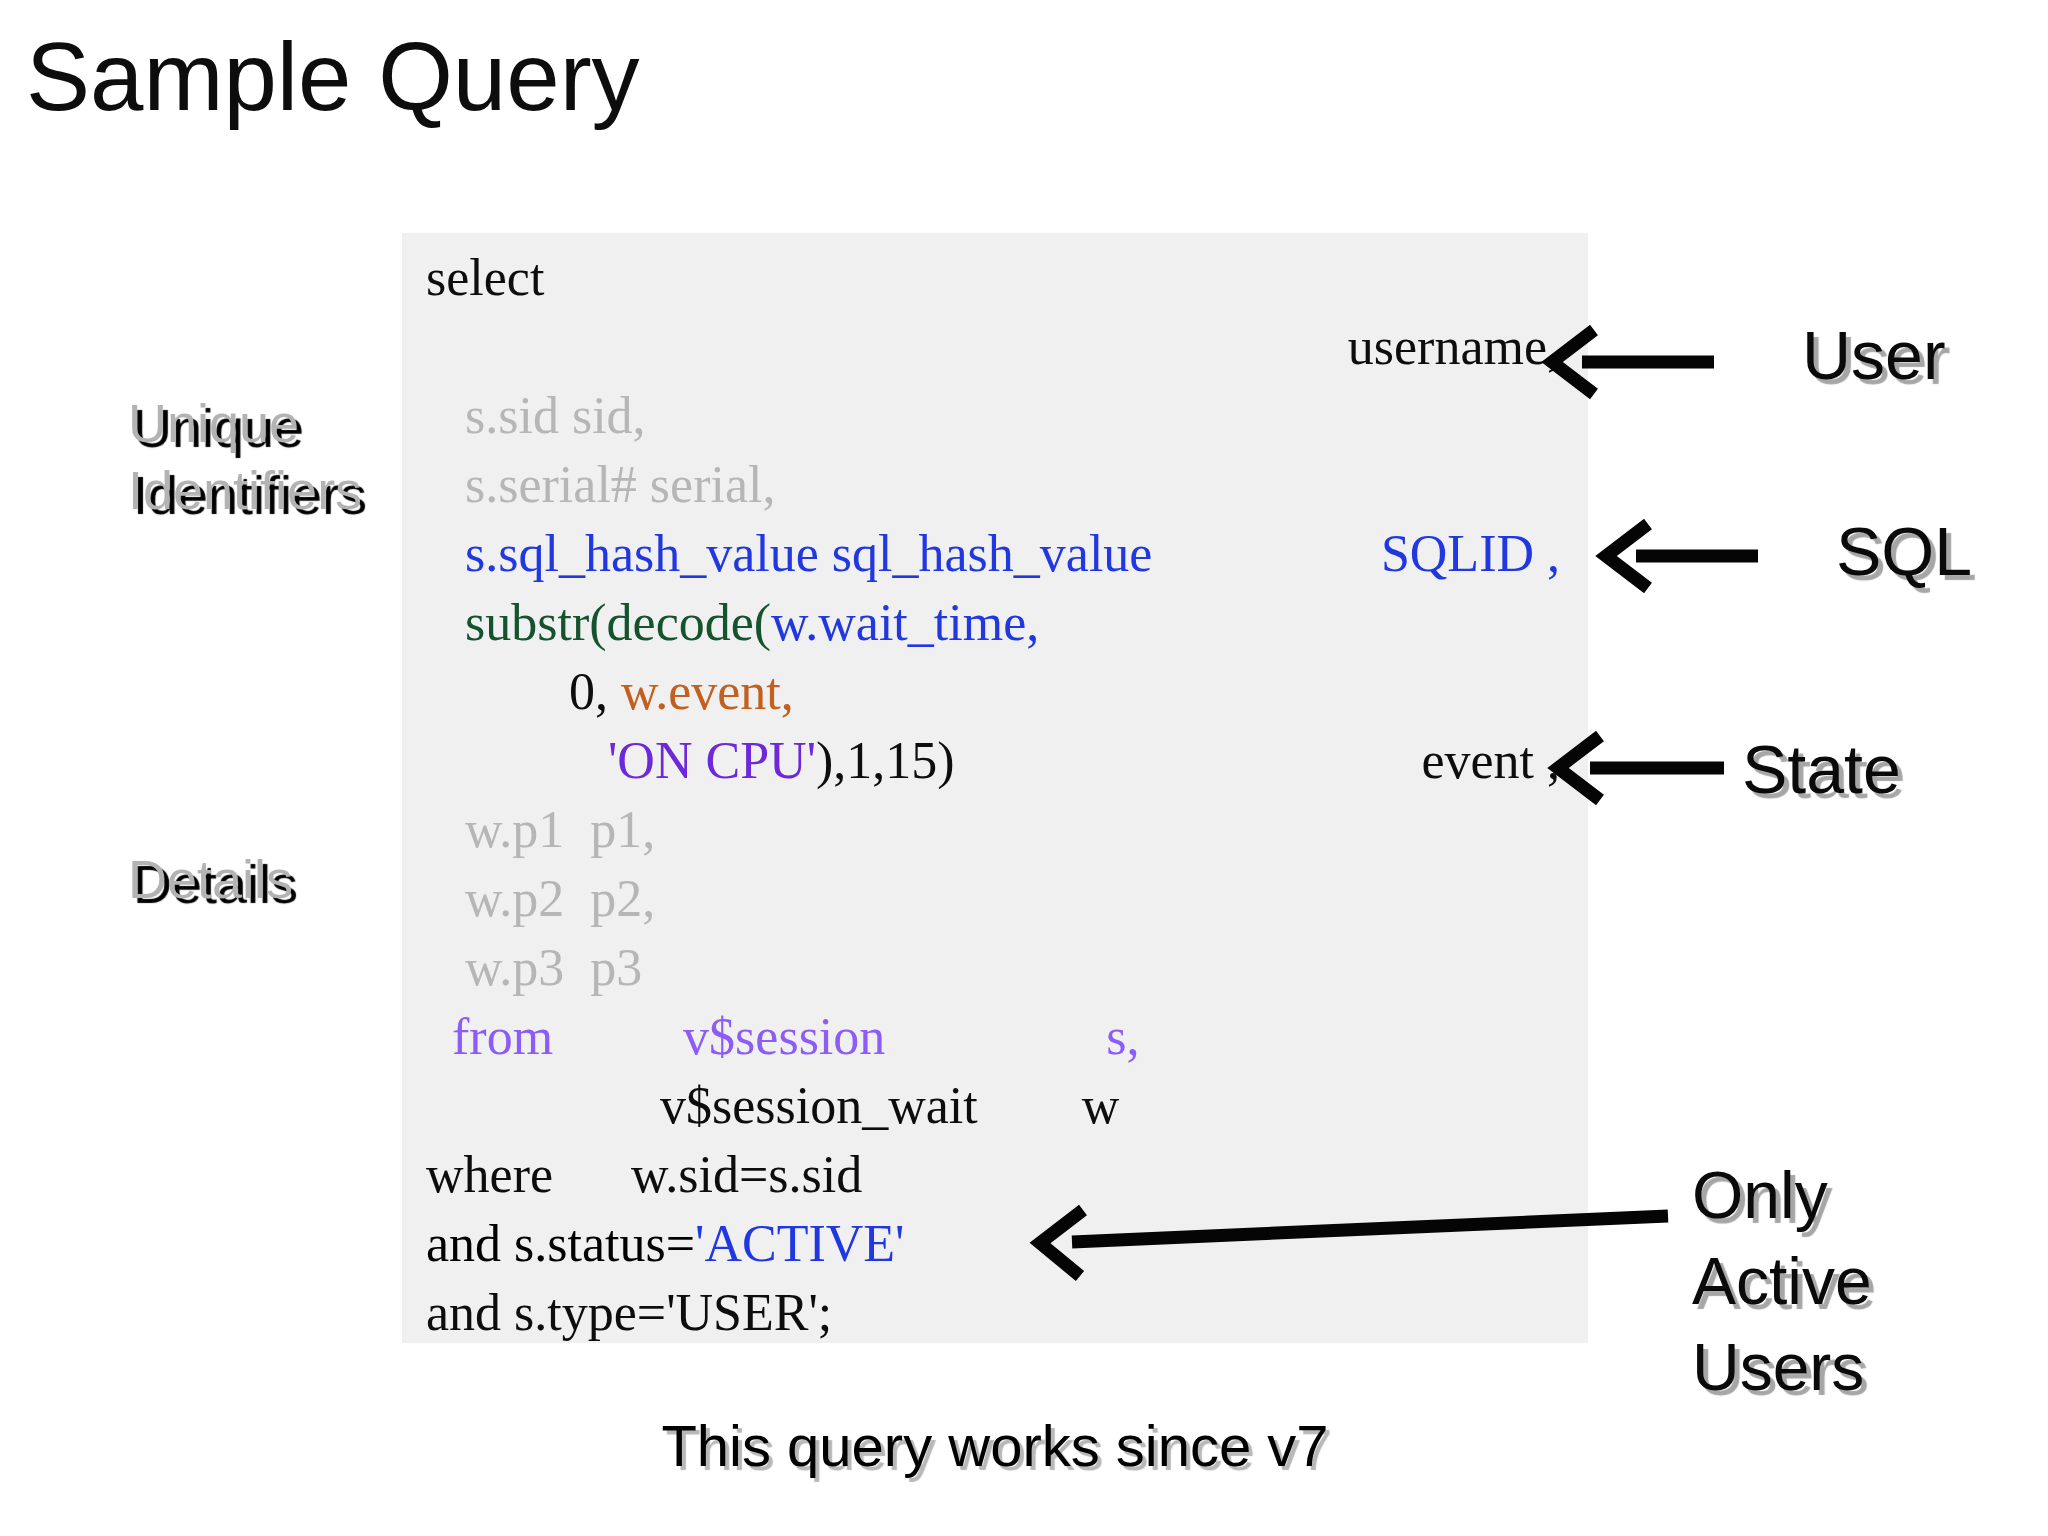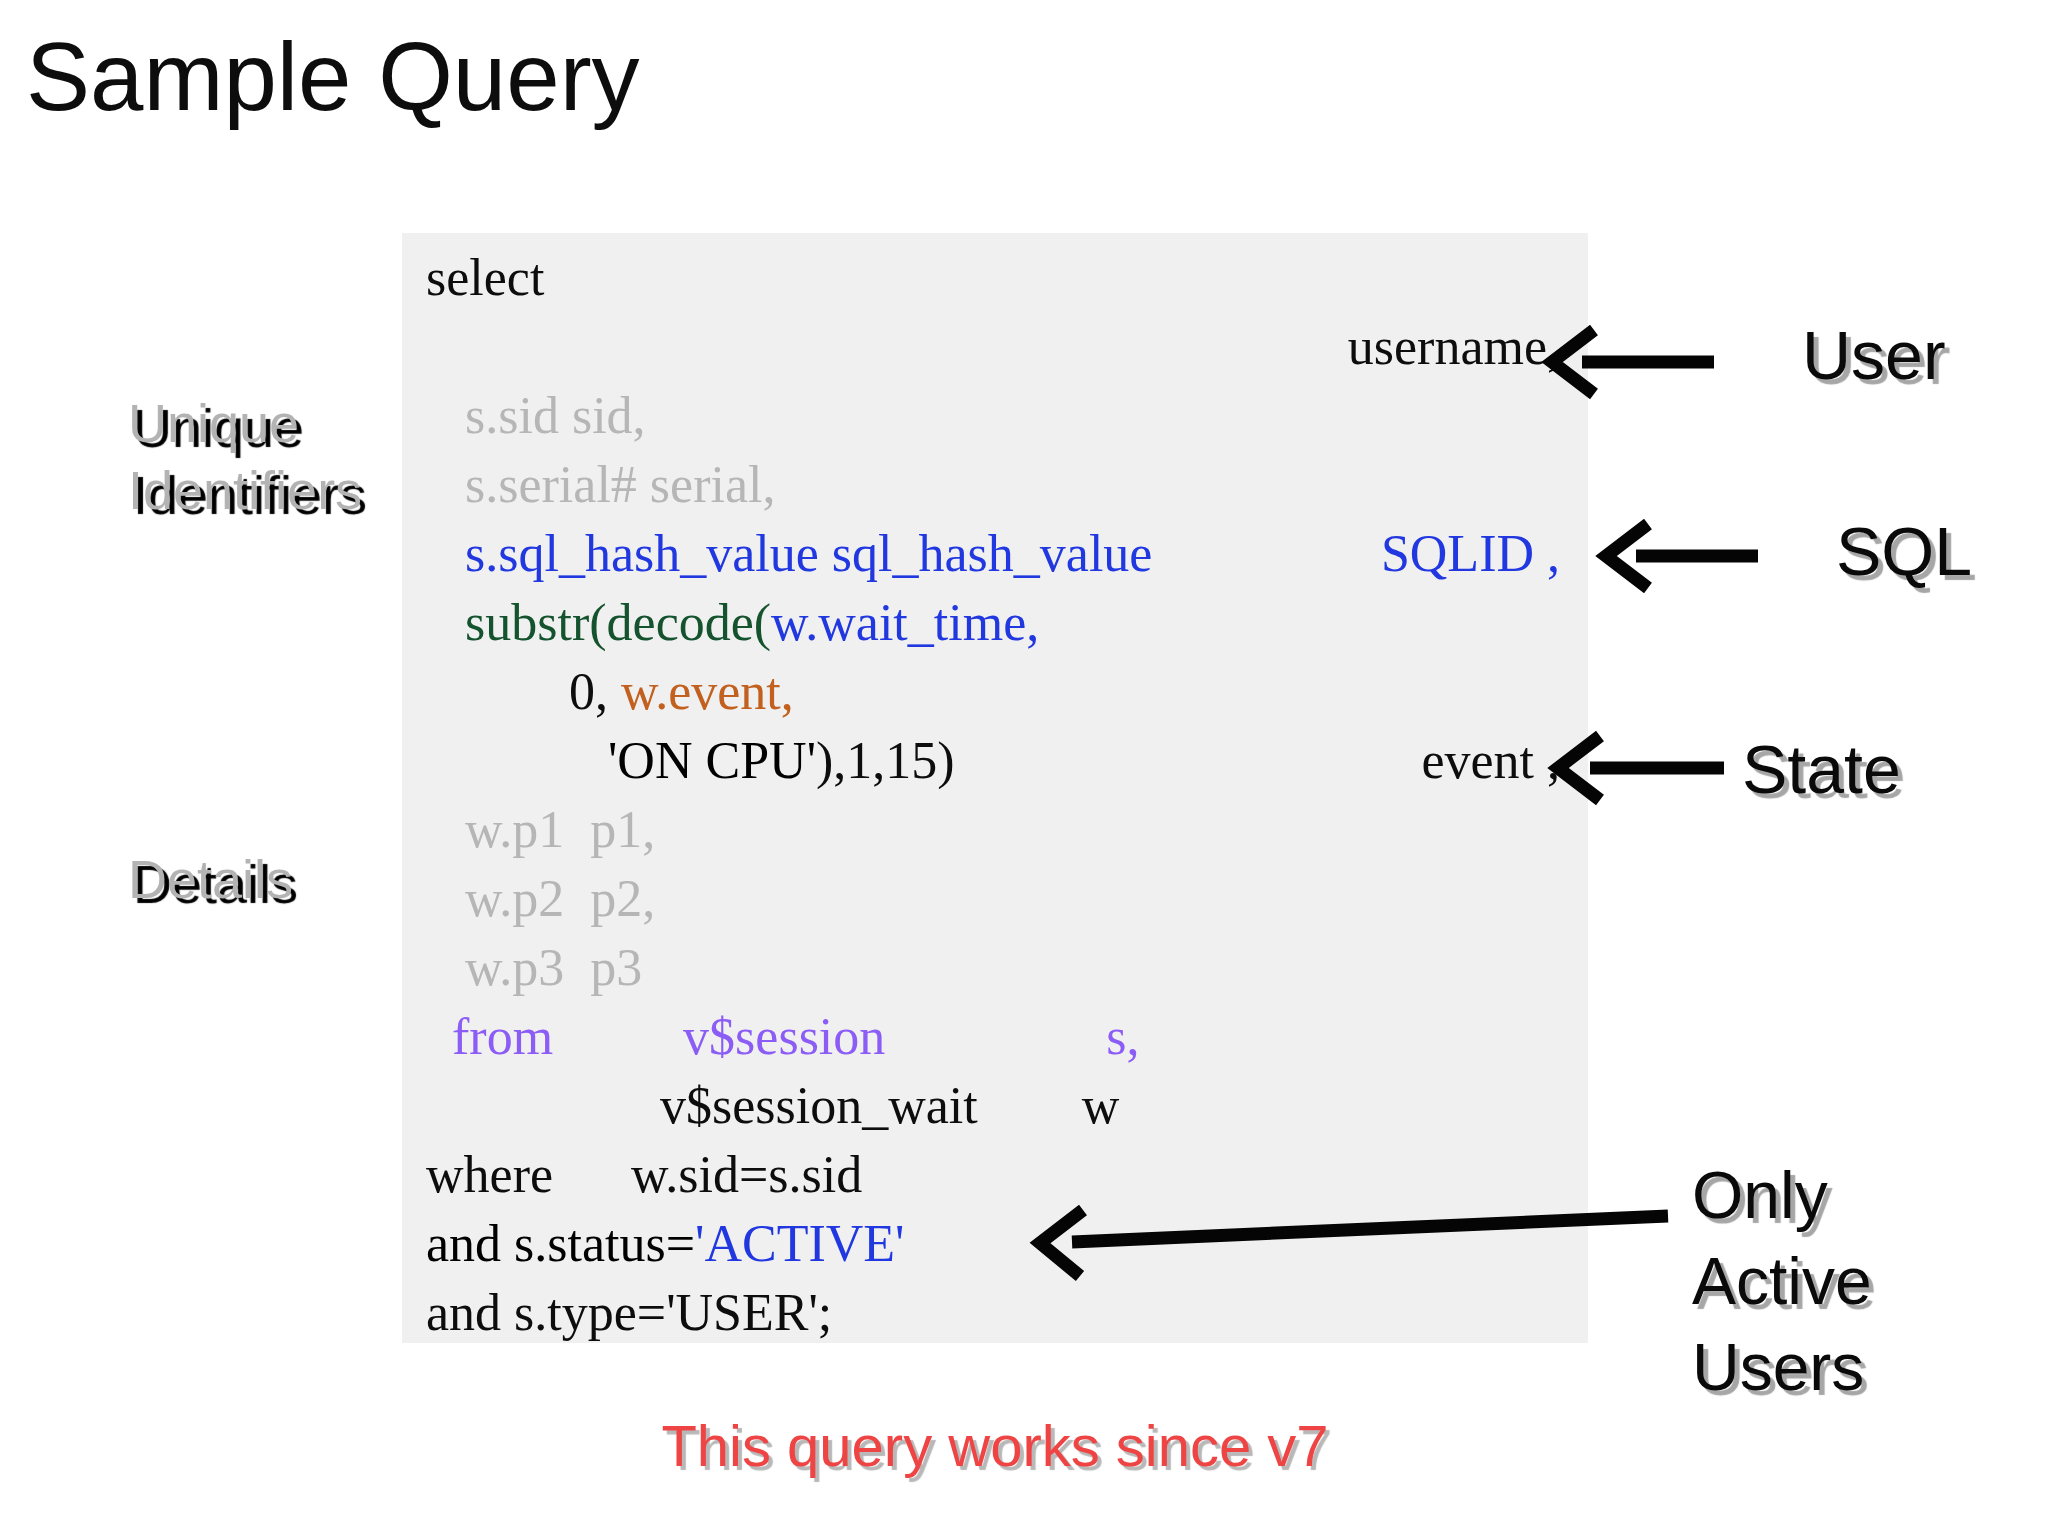--- a/index.html
+++ b/index.html
@@ -55,21 +55,21 @@
     white-space:pre-line;
   }
   .callout.user{left:1756px;top:318px;margin-left:46px;}
   .callout.sql{left:1836px;top:514px;}
   .callout.state{left:1742px;top:732px;}
   .callout.only{left:1692px;top:1152px;font-size:66px;line-height:86px;}
   .caption{
     position:absolute;left:402px;top:1412px;width:1186px;
     text-align:center;
     font-size:58px;
-    color:#ef4444;
+    color:#000000;
     text-shadow:4px 4px 1px #b8b8b8;
   }
   .arrows{
     position:absolute;left:0;top:0;width:2048px;height:1536px;
     pointer-events:none;
   }
   .arrows polyline,.arrows line{
     stroke:#050505;stroke-width:13;fill:none;
   }
 </style>
@@ -87,21 +87,21 @@
 
   <div class="code-block" style="background: rgb(240, 240, 240);">
     <div class="code-lines">
         <div class="code-line"><span style="color: rgb(13, 13, 13);">select</span></div>
         <div class="code-line"><span class="right-token" style="color: rgb(13, 13, 13);">username,</span></div>
         <div class="code-line"><span style="color: rgb(182, 182, 182);">   s.sid sid,</span></div>
         <div class="code-line"><span style="color: rgb(182, 182, 182);">   s.serial# serial,</span></div>
         <div class="code-line"><span style="color: rgb(33, 56, 224);">   s.sql_hash_value sql_hash_value</span><span class="right-token" style="color: rgb(33, 56, 224);">SQLID ,</span></div>
         <div class="code-line"><span style="color: #14532d;">   substr(decode(</span><span style="color: rgb(33, 56, 224);">w.wait_time,</span></div>
         <div class="code-line"><span style="color: rgb(13, 13, 13);">           0, </span><span style="color: rgb(194, 97, 31);">w.event,</span></div>
-        <div class="code-line"><span style="color: rgb(13, 13, 13);">              </span><span style="color: #000000;">'ON CPU'</span><span style="color: rgb(13, 13, 13);">),1,15)</span><span class="right-token" style="color: rgb(13, 13, 13);">event ,</span></div>
+        <div class="code-line"><span style="color: rgb(13, 13, 13);">              </span><span style="color: #6d28d9;">'ON CPU'</span><span style="color: rgb(13, 13, 13);">),1,15)</span><span class="right-token" style="color: rgb(13, 13, 13);">event ,</span></div>
         <div class="code-line"><span style="color: rgb(182, 182, 182);">   w.p1  p1,</span></div>
         <div class="code-line"><span style="color: rgb(182, 182, 182);">   w.p2  p2,</span></div>
         <div class="code-line"><span style="color: rgb(182, 182, 182);">   w.p3  p3</span></div>
         <div class="code-line"><span style="color: #8b5cf6; margin-left: 26px;">from          v$session                 s,</span></div>
         <div class="code-line"><span style="color: rgb(13, 13, 13);">                  v$session_wait        w</span></div>
         <div class="code-line"><span style="color: rgb(13, 13, 13);">where      w.sid=s.sid</span></div>
         <div class="code-line"><span style="color: #000000;">and s.status=</span><span style="color: rgb(33, 56, 224);">'ACTIVE'</span></div>
         <div class="code-line"><span style="color: rgb(13, 13, 13);">and s.type='USER';</span></div>
       </div>
   </div>

